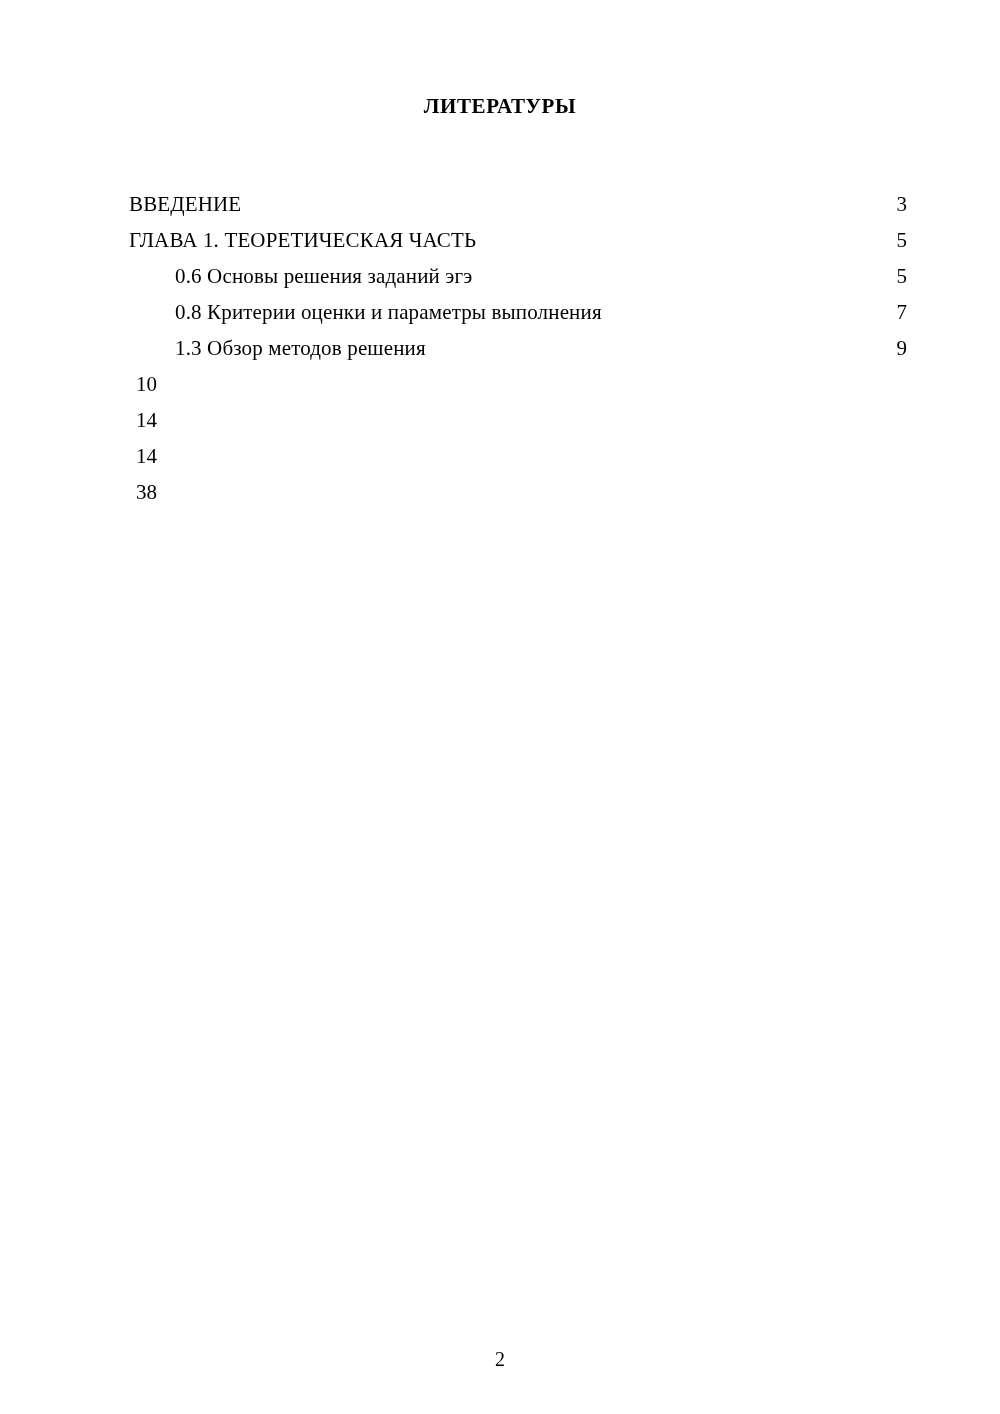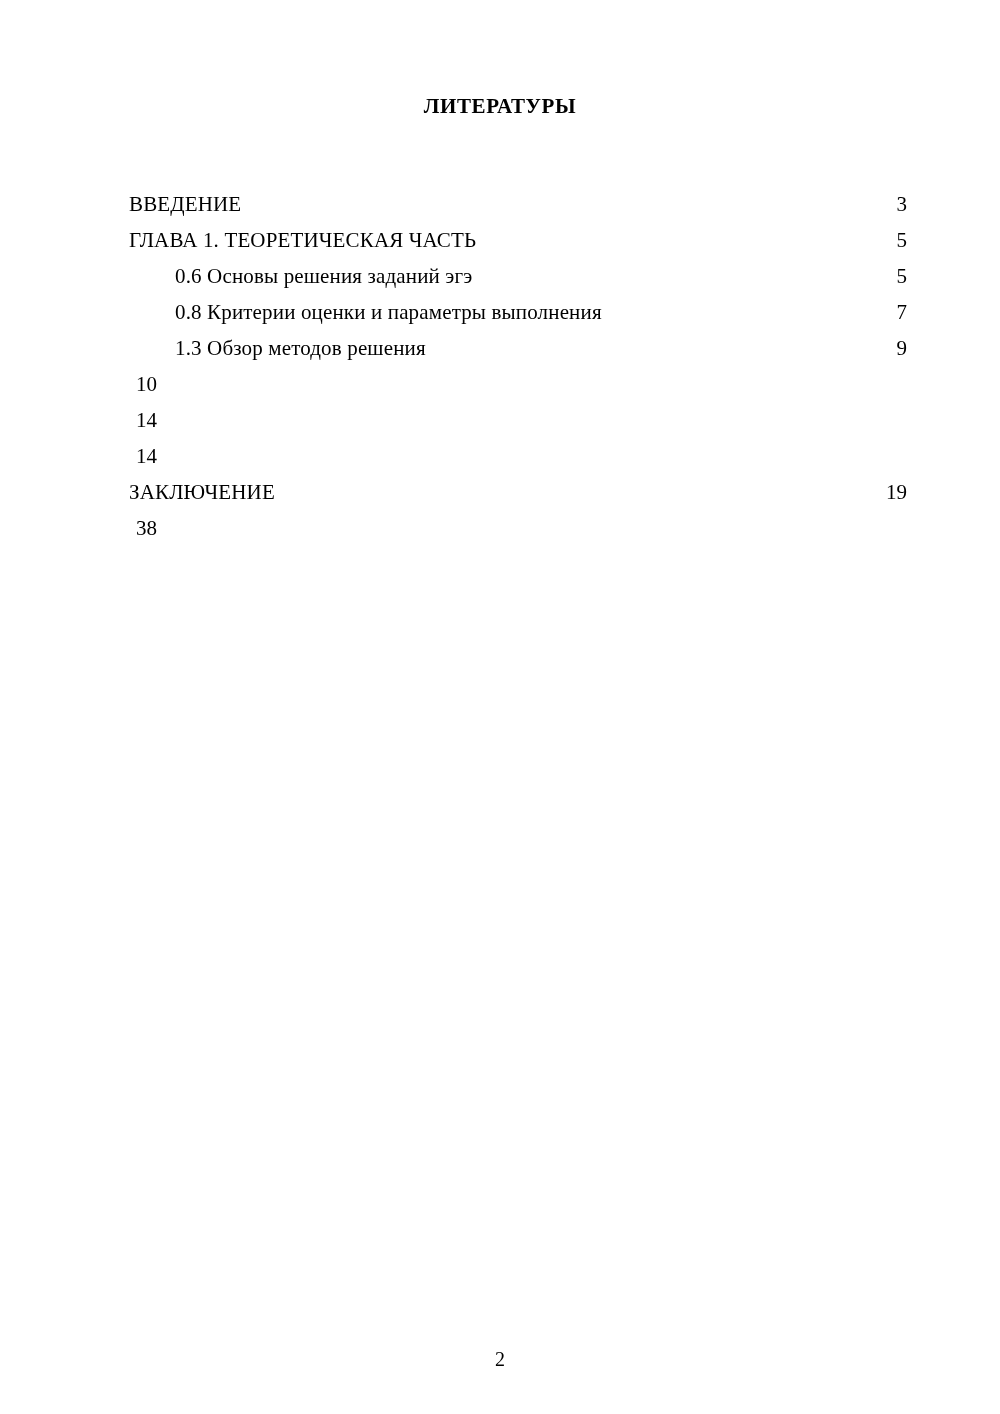--- a/index.html
+++ b/index.html
@@ -100,24 +100,20 @@
 
     <div class="toc-row level-1">
       <span class="page-num">14</span>
     </div>
 
     <div class="toc-row level-2">
       <span class="page-num">14</span>
     </div>
 
 
-    <div class="toc-row level-1">
-      <span class="label">ЗАКЛЮЧЕНИЕ</span>
-      <span class="page-num">19</span>
-    </div>
 
     <div class="toc-row level-1">
       <span class="page-num">38</span>
     </div>
 
   </div>
 
   <div class="footer-page">2</div>
 
 </div>

